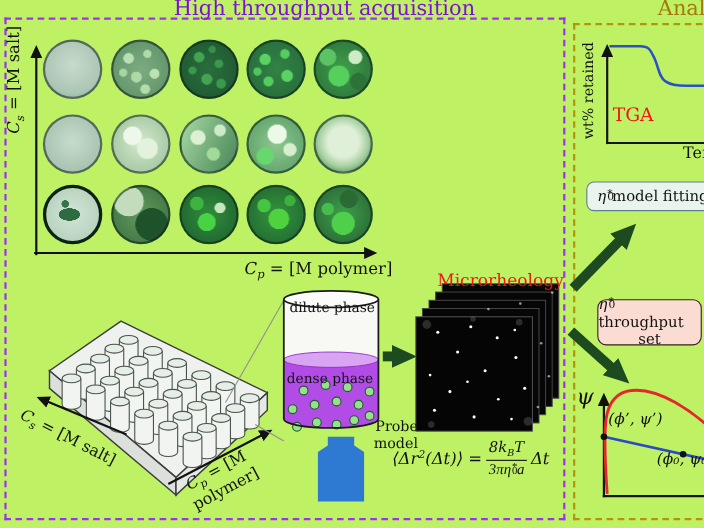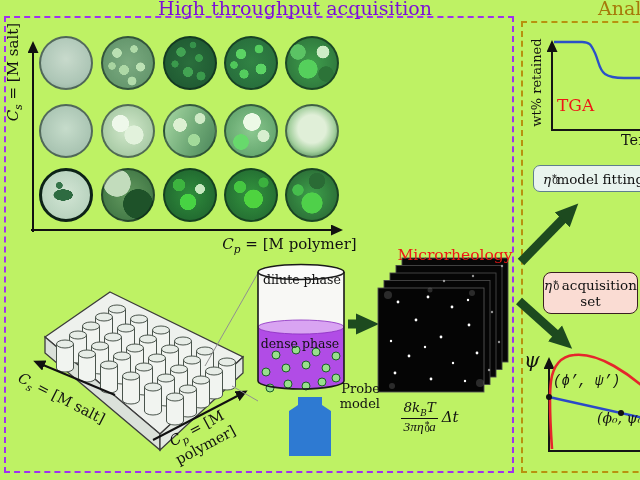--- a/index.html
+++ b/index.html
@@ -20,21 +20,21 @@
   #cp-grid{left:222px;top:235px;width:135px;text-align:center;font-size:15px;}
   #cs-plate{left:2px;top:390px;width:118px;text-align:center;font-size:14.5px;transform:rotate(27deg);}
   #cp-plate{left:140px;top:419px;width:122px;text-align:center;font-size:14.5px;transform:rotate(-28deg);}
   #dilute-label{left:262px;top:272px;width:80px;text-align:center;font-size:12.5px;}
   #dense-label{left:260px;top:336px;width:80px;text-align:center;font-size:12.5px;}
   #probe-label{left:330px;top:382px;width:50px;text-align:right;font-size:13px;line-height:1.15;}
   #wt-label{left:480px;top:75px;width:112px;text-align:center;font-size:13px;transform:rotate(-90deg);}
   #tga-label{left:557px;top:95px;width:60px;font-size:17px;}
   #temp-label{left:621px;top:132px;width:110px;font-size:14.5px;}
   #psi-label{left:524px;top:348px;width:26px;font-size:20px;font-style:italic;}
-  #phi1-label{left:553px;top:373px;width:75px;font-size:14px;font-style:italic;font-family:Liberation Mono, monospace;}
+  #phi1-label{left:553px;top:373px;width:75px;font-size:14px;font-style:italic;}
   #phi0-label{left:597px;top:410px;width:85px;font-size:14px;font-style:italic;}
   .axisvar{font-style:italic;}
   .axisvar sub{font-size:.7em;}
   
   #fit-box{left:533px;top:165px;width:134px;height:27px;background:#e9f4ee;border:1.5px solid #5f7f8e;
            border-radius:7px;display:flex;align-items:center;justify-content:flex-start;
            padding-left:9px;font-size:13.5px;z-index:4;box-sizing:border-box;}
   #val-box{left:543px;top:272px;width:95px;height:42px;background:#fadcd3;border:1.5px solid #3a2020;
            border-radius:8px;display:flex;flex-direction:column;align-items:center;justify-content:center;
            font-size:13.5px;line-height:1.2;z-index:4;box-sizing:border-box;}
@@ -257,37 +257,38 @@
 
   <div class="txt" id="dilute-label">dilute phase</div>
   <div class="txt" id="dense-label">dense phase</div>
   <div class="txt" id="probe-label">
     <div>Probe</div>
     <div>model</div>
   </div>
 
   <div class="txt redlab" id="micro-label">Microrheology</div>
   <div class="txt" id="equation">
+    <span><span>⟨Δr</span><sup>2</sup><span>(Δt)⟩ =</span></span>
     <span class="frac">
       <span class="num"><span>8k</span><sub>B</sub><span>T</span></span>
       <span class="den"><span>3πη</span><span class="ss"><span class="up">*</span><span class="dn">0</span></span><span>a</span></span>
     </span>
     <span>Δt</span>
   </div>
 
   <div class="txt" id="wt-label">wt% retained</div>
   <div class="txt redlab" id="tga-label">TGA</div>
   <div class="txt" id="temp-label">Temperature</div>
 
   <div class="abs" id="fit-box">
     <span class="eta"><span>η</span><span class="ss"><span class="up">*</span><span class="dn">0</span></span></span>
       <span> model fitting</span>
   </div>
   <div class="abs" id="val-box">
-    <div><span class="eta"><span>η</span><span class="ss"><span class="up">*</span><span class="dn">0</span></span></span><span> acquisition</span></div>
+    <div><span class="eta"><span>η</span><span class="ss"><span class="up">*</span><span class="dn">0</span></span></span><span> throughput</span></div>
     <div>set</div>
   </div>
 
   <div class="txt" id="psi-label">ψ</div>
   <div class="txt" id="phi1-label">(ϕ’, ψ’)</div>
   <div class="txt" id="phi0-label">(ϕ₀, ψ₀)</div>
 
 </div>
 
 </body></html>

